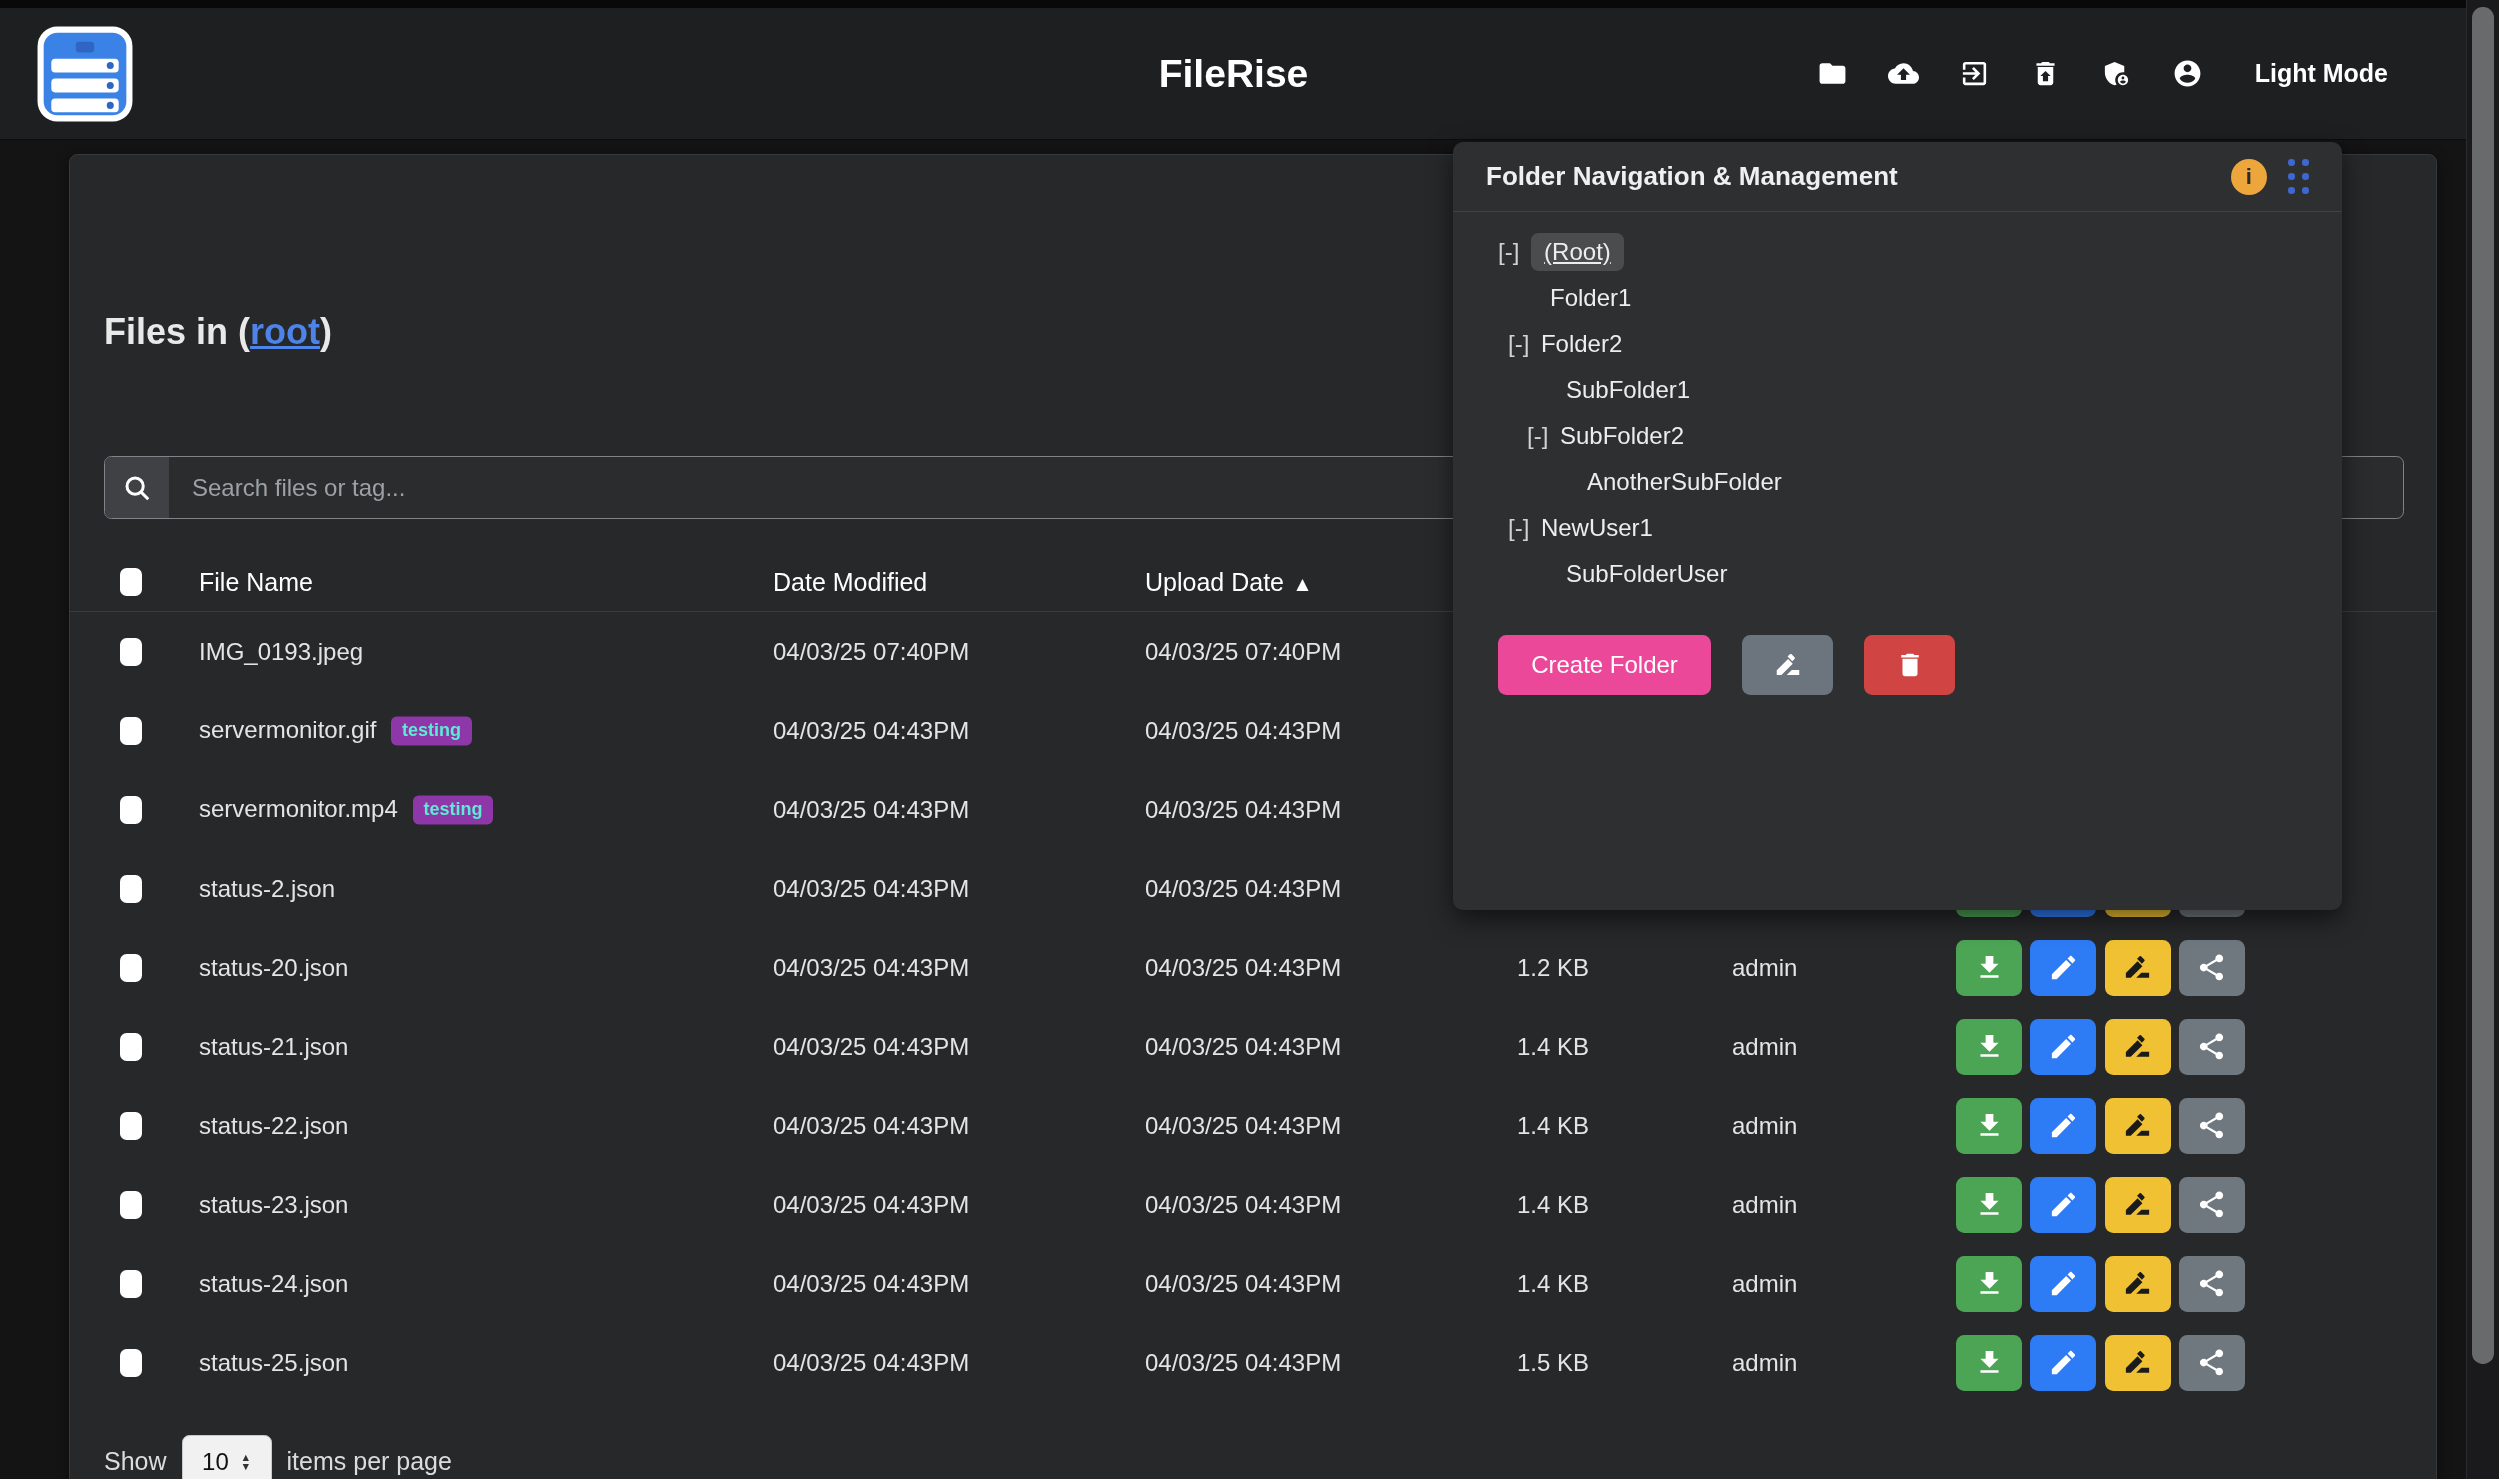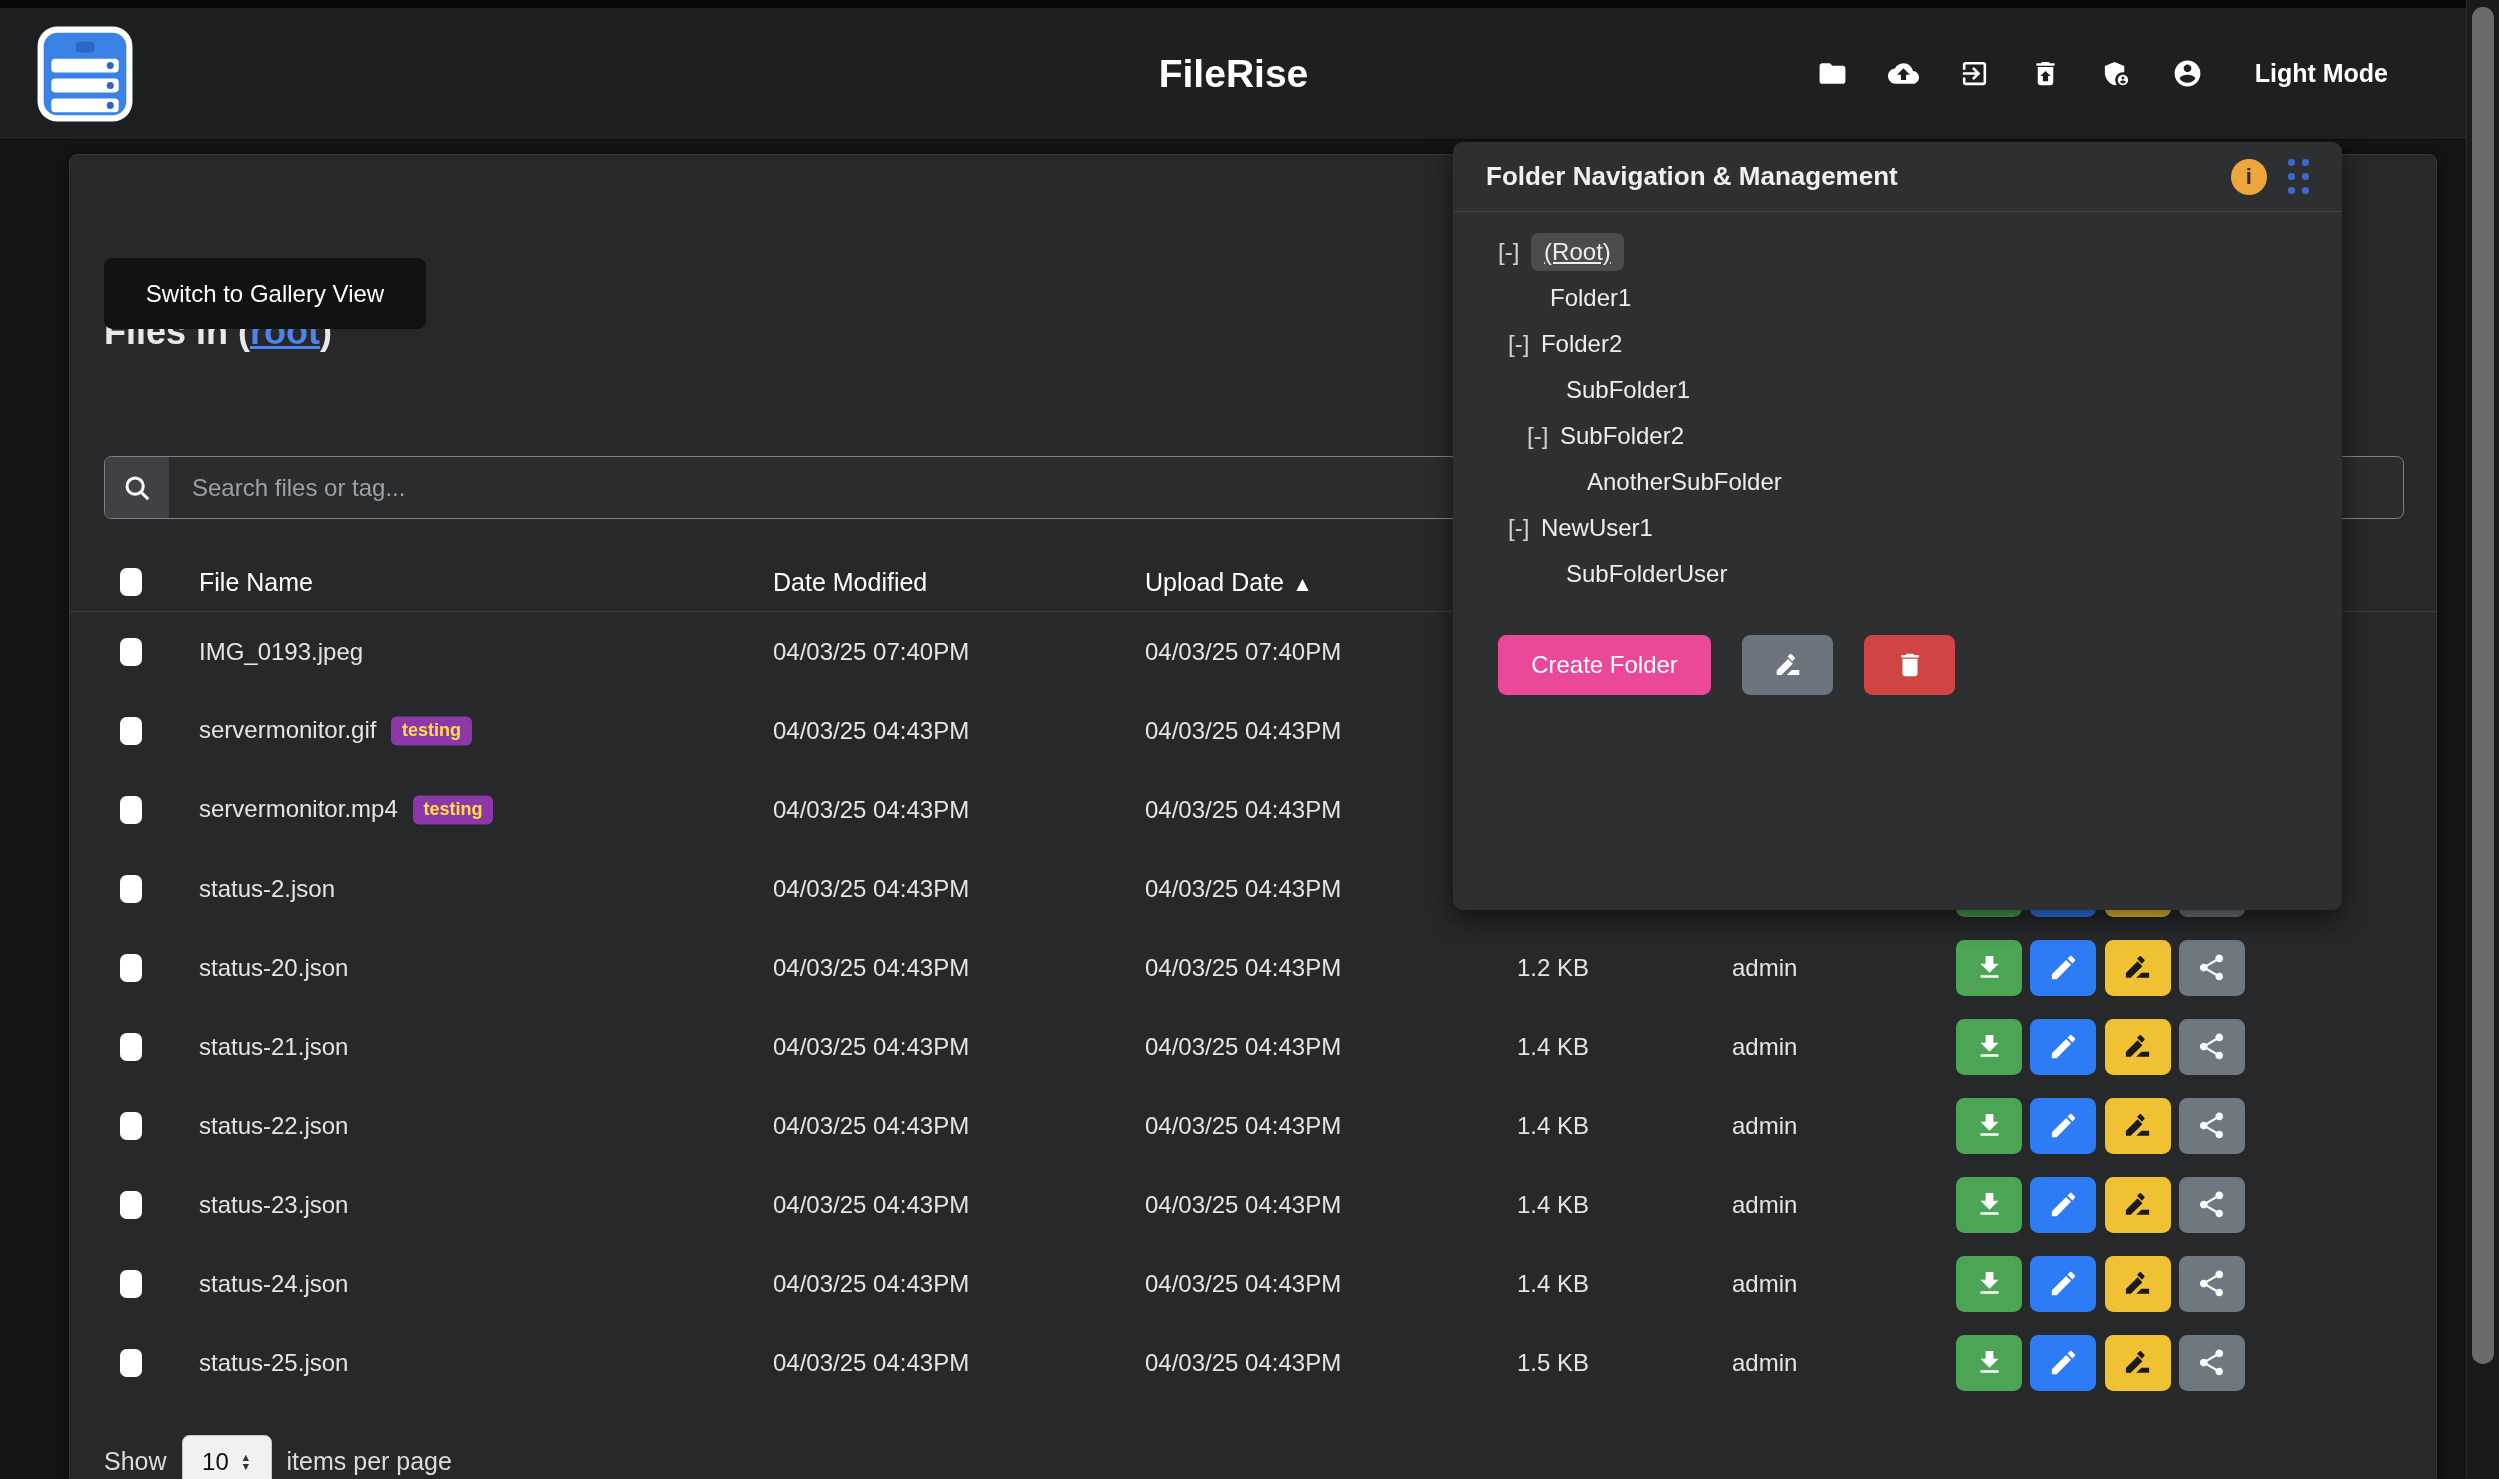--- a/index.html
+++ b/index.html
@@ -44,21 +44,21 @@
   .table{position:absolute;left:0;top:398px;width:100%;}
   .tr{position:relative;height:79px;}
   .tr.head{height:58px;border-bottom:0.8px solid #3b3c3e;}
   .cell{position:absolute;top:50%;transform:translateY(-50%);font-size:24px;color:#e4e4e4;white-space:nowrap;}
   .head .cell{font-weight:normal;color:#fff;font-size:25px;}
   .c-check{left:50px;} .c-name{left:129px;display:flex;align-items:center;gap:15px;}
   .c-mod{left:703px;} .c-upl{left:1075px;} .c-size{left:1447px;} .c-uploader{left:1662px;}
   .c-actions{left:1886px;display:flex;gap:8.3px;}
   .cb{width:21.5px;height:28px;border-radius:6.6px;background:#fff;border:none;display:block;}
   .sortarrow{font-size:20.7px;margin-left:8.3px;}
-  .badge{font-size:18px;padding:4.1px 10.7px;border-radius:5.8px;color:#fde047;font-weight:bold;}
+  .badge{font-size:18px;padding:4.1px 10.7px;border-radius:5.8px;color:#5eead4;font-weight:bold;}
   .abtn{width:66px;height:56px;border-radius:8.3px;border:none;display:flex;align-items:center;justify-content:center;}
   .abtn svg{width:31px;height:31px;fill:#fff;}
   .abtn.rename svg{fill:#1b1b1b;}
 
   
   .footer{position:absolute;left:34px;top:1280px;display:flex;align-items:center;gap:15px;font-size:25px;color:#dcdcdc;}
   .pselect{width:88px;height:51px;background:#f1f1f1;border-radius:7.4px;color:#111;font-size:24px;
            display:flex;align-items:center;justify-content:center;gap:11.6px;border:0.8px solid #c9c9c9;}
   .spin{display:flex;flex-direction:column;font-size:10.7px;line-height:9px;color:#333;}
 
@@ -180,21 +180,20 @@
           </svg>
         </span>
       <span class="lightmode">Light Mode</span>
     </div>
   </div>
 
   <div class="card">
     <div class="page-heading">
       <span>Files in (</span><a href="#">root</a><span>)</span>
     </div>
-    <button class="gallery-btn">Switch to Gallery View</button>
 
     <div class="searchwrap">
       <span class="searchicon">
         <svg viewBox="0 0 24 24">
             <circle cx="10.5" cy="10.5" r="6.5"></circle>
             <line x1="15.5" y1="15.5" x2="21" y2="21"></line>
           </svg>
       </span>
       <input class="searchinput" type="text" placeholder="Search files or tag..." style="">
     </div>

